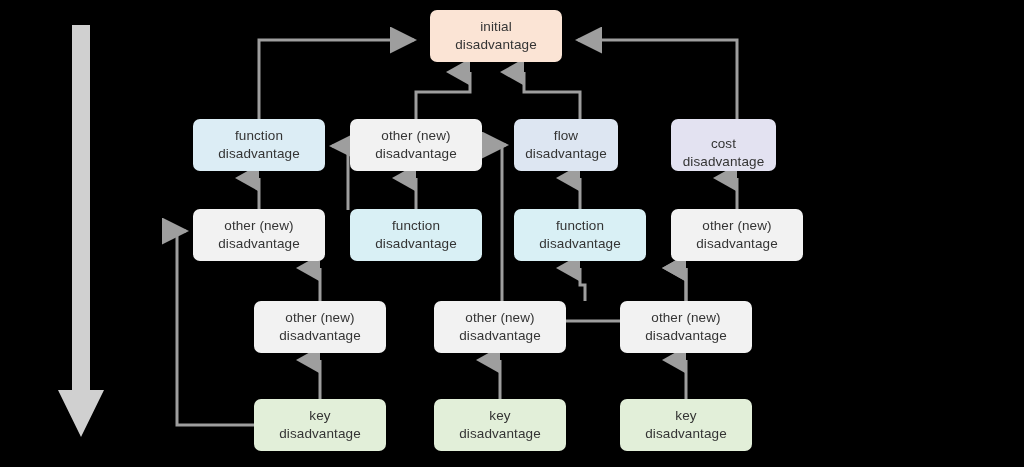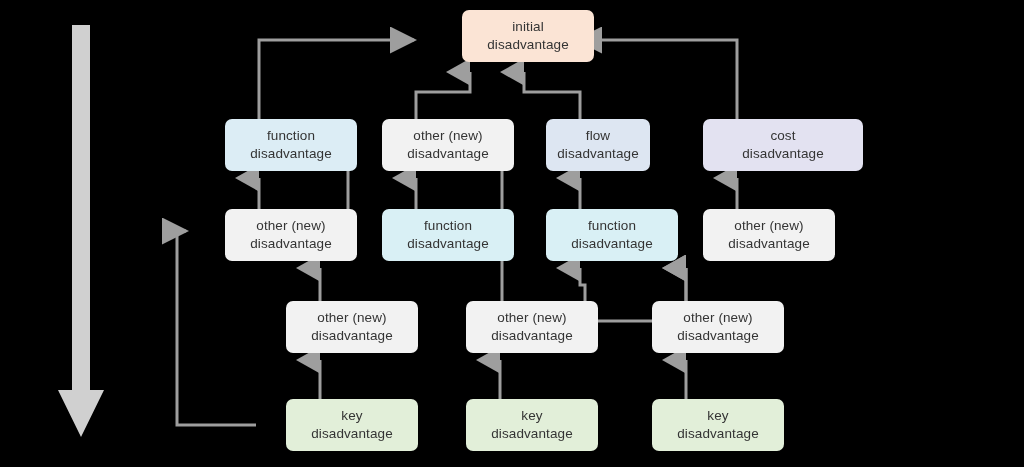--- a/index.html
+++ b/index.html
@@ -28,21 +28,20 @@
     display: flex;
     flex-direction: column;
     align-items: center;
     justify-content: center;
     text-align: center;
     color: #343434;
     font-size: 13.5px;
     line-height: 1.33;
     letter-spacing: 0.1px;
     z-index: 2;
-    margin-left: 32px;
   }
   .node .l1, .node .l2 { display: block; white-space: nowrap; }
 </style>
 </head>
 <body>
 
 <div id="canvas">
 
   <svg id="edges" viewBox="0 0 1024 467">
     <defs>
@@ -97,21 +96,21 @@
         <span class="l2">disadvantage</span>
       </div>
       <div class="node" style="left: 350px; top: 119px; width: 132px; height: 52px; background: rgb(242, 242, 242);">
         <span class="l1">other (new)</span>
         <span class="l2">disadvantage</span>
       </div>
       <div class="node" style="left: 514px; top: 119px; width: 104px; height: 52px; background: rgb(221, 230, 242);">
         <span class="l1">flow</span>
         <span class="l2">disadvantage</span>
       </div>
-      <div class="node" style="left: 671px; top: 119px; width: 160px; height: 52px; background: rgb(227, 226, 241);">
+      <div class="node" style="left: 671px; top: 119px; width: 105px; height: 52px; background: rgb(227, 226, 241); justify-content: flex-end;">
         <span class="l1">cost</span>
         <span class="l2">disadvantage</span>
       </div>
       <div class="node" style="left: 193px; top: 209px; width: 132px; height: 52px; background: rgb(242, 242, 242);">
         <span class="l1">other (new)</span>
         <span class="l2">disadvantage</span>
       </div>
       <div class="node" style="left: 350px; top: 209px; width: 132px; height: 52px; background: rgb(217, 240, 245);">
         <span class="l1">function</span>
         <span class="l2">disadvantage</span>

